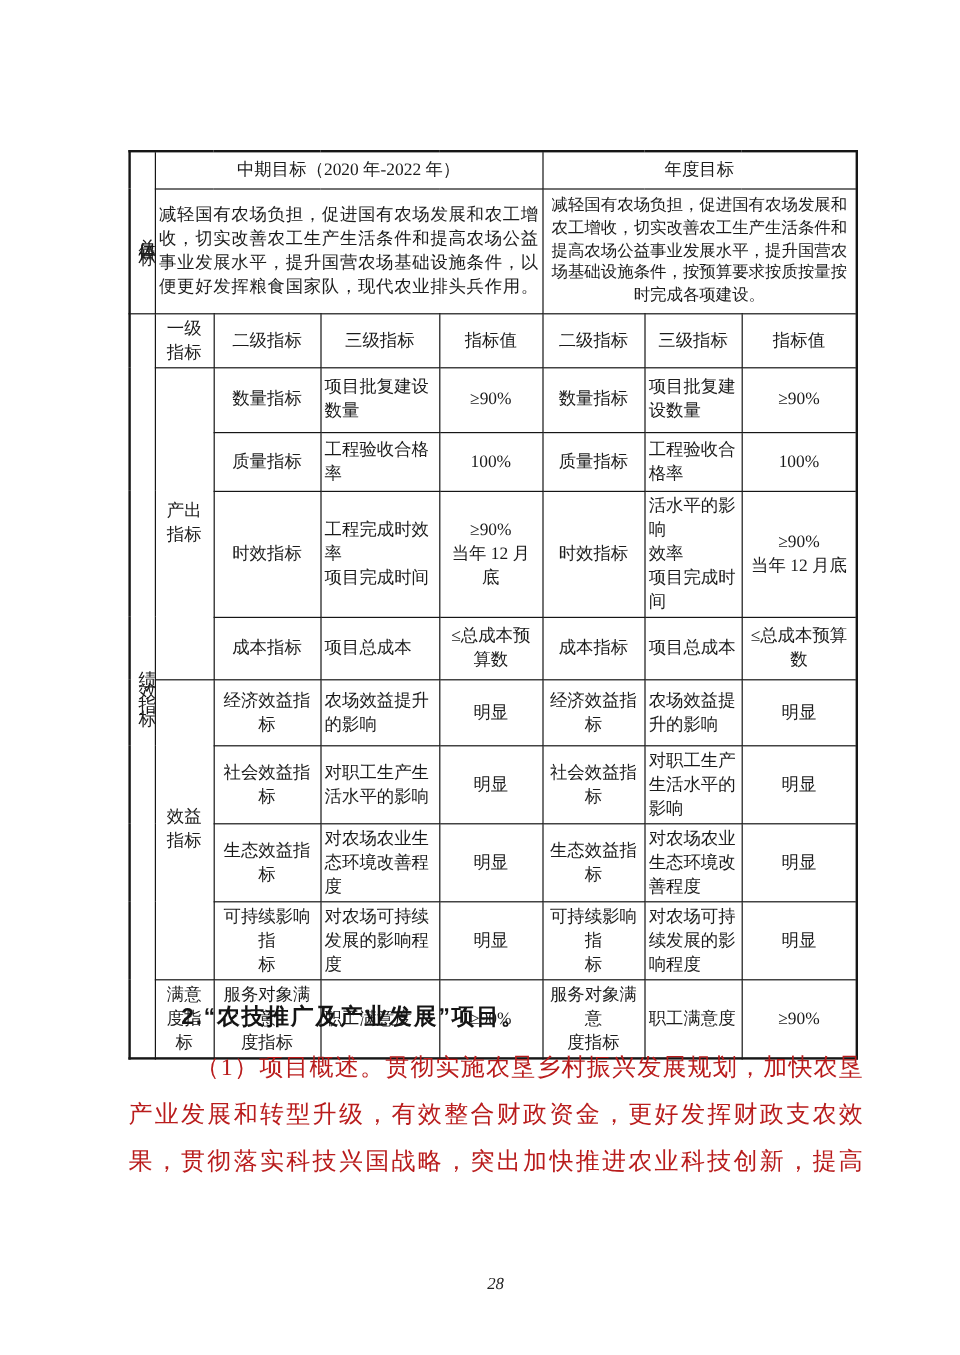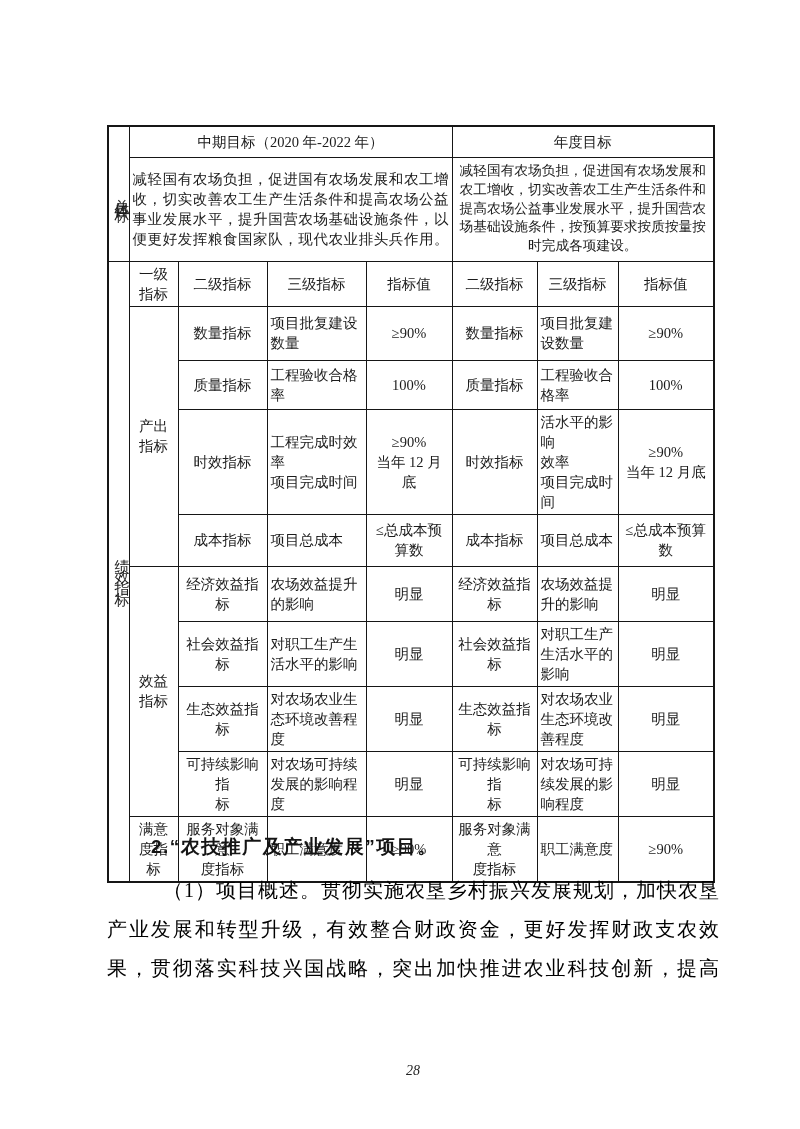--- a/index.html
+++ b/index.html
@@ -71,21 +71,21 @@
   }
   .para{
     position:absolute;left:94px;top:843px;width:612px;
   }
   .pline{
     width:612px;height:39.2px;line-height:39.2px;
     font-size:20px;
     text-align:justify;
     text-align-last:justify;
     box-sizing:border-box;
-    color:#000000;
+    color:#b91c1c;
     white-space:nowrap;
   }
   .pline.indent{padding-left:56px;}
   .pagenum{
     position:absolute;left:0;top:1035px;width:800px;
     text-align:center;font-size:14px;color:#222;font-style:italic;
   }
 </style>
 </head>
 <body>

